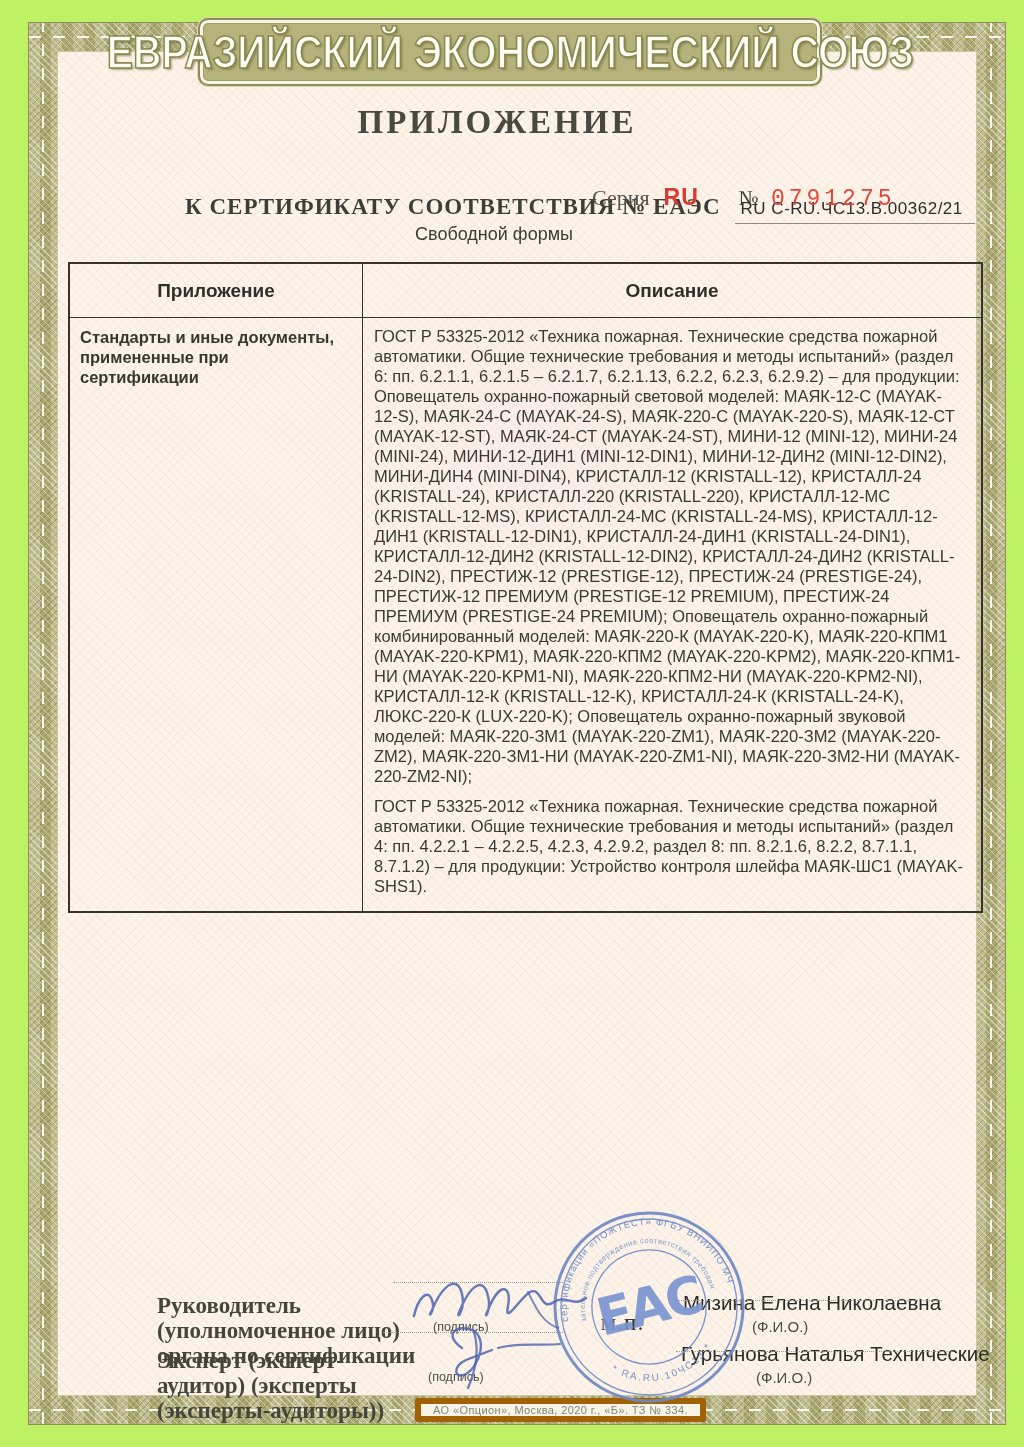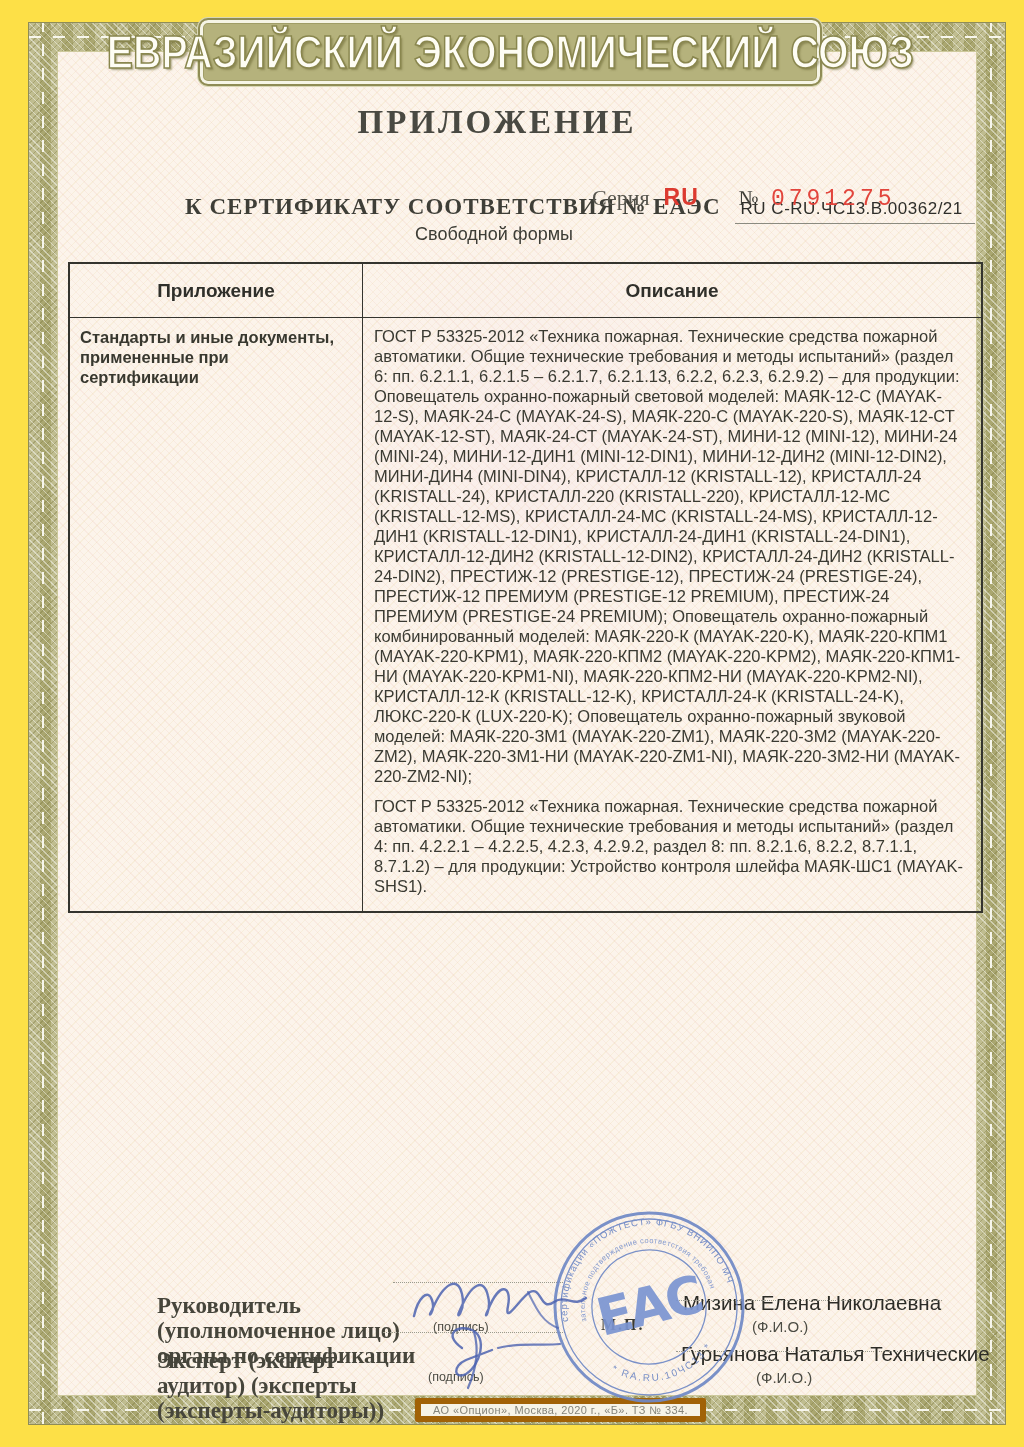--- a/index.html
+++ b/index.html
@@ -1,20 +1,20 @@
 <!DOCTYPE html>
 <html><head>
 <meta charset="utf-8">
 <style>
   * { margin:0; padding:0; box-sizing:border-box; }
   html,body { background:#ffffff; }
   body { font-family:"Liberation Sans", sans-serif; }
   .page {
     position:relative; width:1024px; height:1447px; margin:0 auto;
-    background:#fde047; overflow:hidden;
+    background:#bef264; overflow:hidden;
   }
   
   .frame {
     position:absolute; left:28px; top:22px; width:978px; height:1403px;
     background-color:#b2af78;
     background-image:
       repeating-linear-gradient(45deg, rgba(255,255,255,.45) 0 1px, transparent 1px 5px),
       repeating-linear-gradient(-45deg, rgba(125,121,64,.4) 0 1px, transparent 1px 5px),
       repeating-linear-gradient(90deg, rgba(255,255,255,.18) 0 11px, rgba(140,136,82,.22) 11px 22px);
     border:1px solid #8f8c58;

